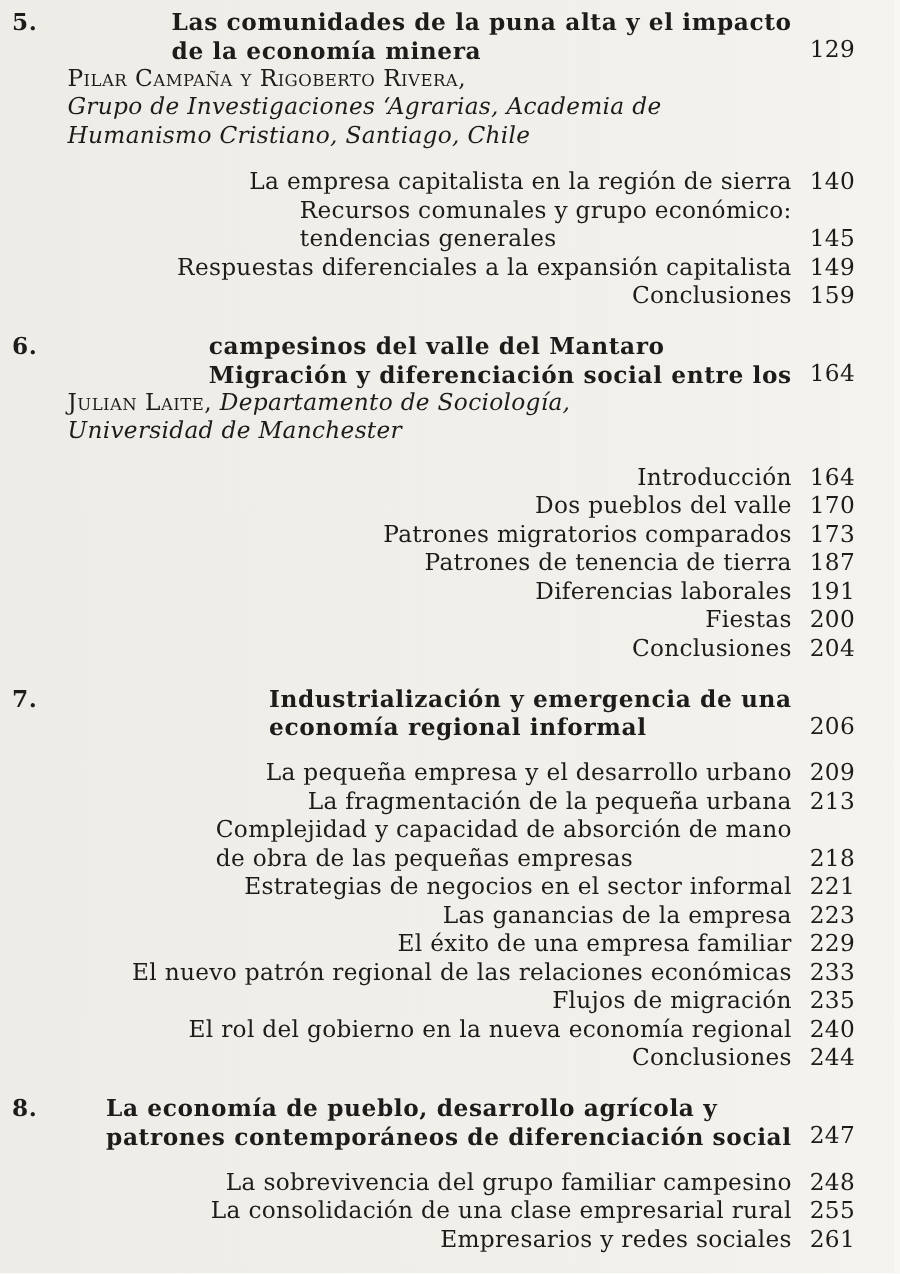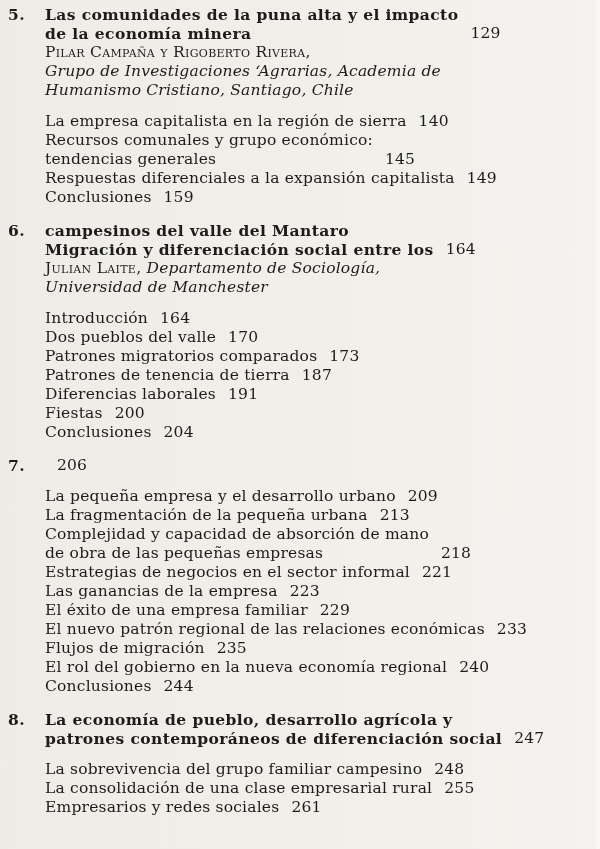--- a/index.html
+++ b/index.html
@@ -31,21 +31,21 @@
   .head { display: flex; }
   .num {
     flex: none;
     width: 37px;
     font-weight: 700;
     letter-spacing: 0.4px;
   }
   .head-body { flex: 1; min-width: 0; }
   .row {
     display: flex;
-    justify-content: flex-start;
+    justify-content: flex-end;
     align-items: flex-end;
   }
   .title { font-weight: 700; letter-spacing: 0.4px; }
   .pagenum {
     flex: none;
     margin-left: 12px;
     text-align: right;
     font-weight: 400;
     letter-spacing: 0.2px;
   }
@@ -167,20 +167,24 @@
         <div class="pagenum">204</div>
       </div>
     </div>
   </section>
 
   <section class="chapter">
     <div class="head">
       <div class="num">7.</div>
       <div class="head-body">
         <div class="row">
+          <div class="title">
+            <div>Industrialización y emergencia de una</div>
+            <div>economía regional informal</div>
+          </div>
           <div class="pagenum">206</div>
         </div>
       </div>
     </div>
     <div class="entries">
       <div class="row">
         <div>
             <div>La pequeña empresa y el desarrollo urbano</div>
           </div>
         <div class="pagenum">209</div>

